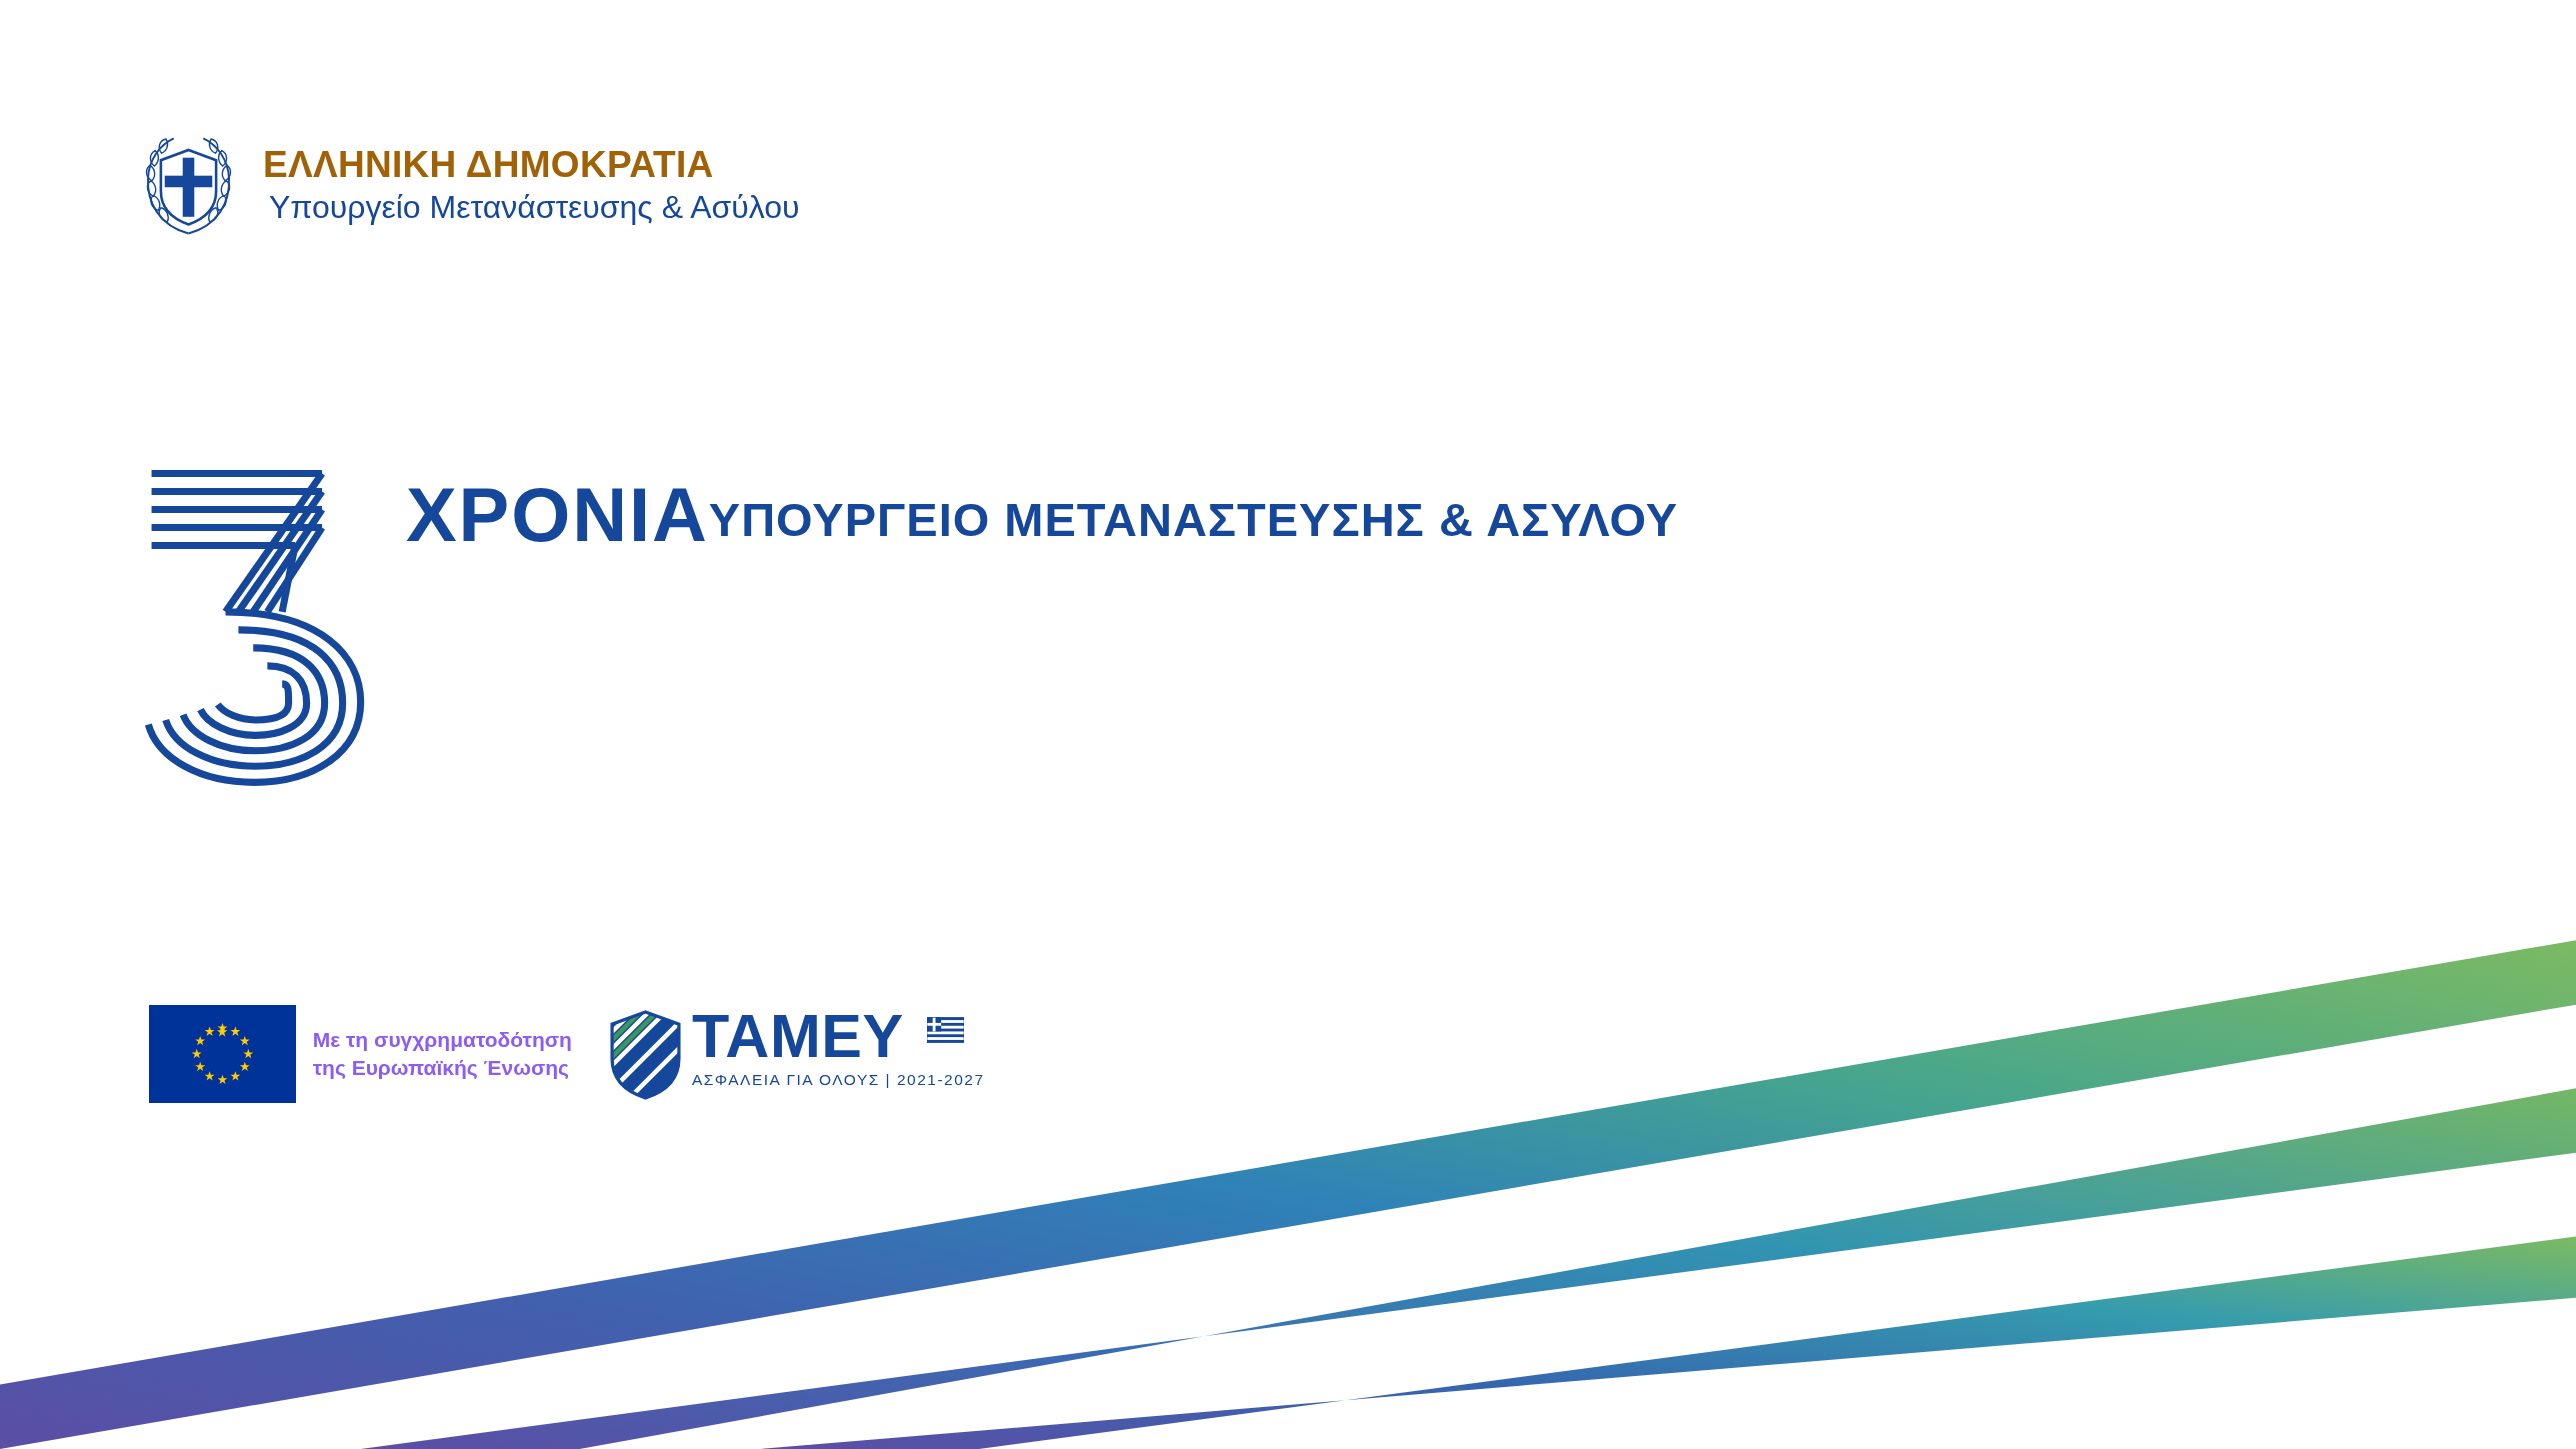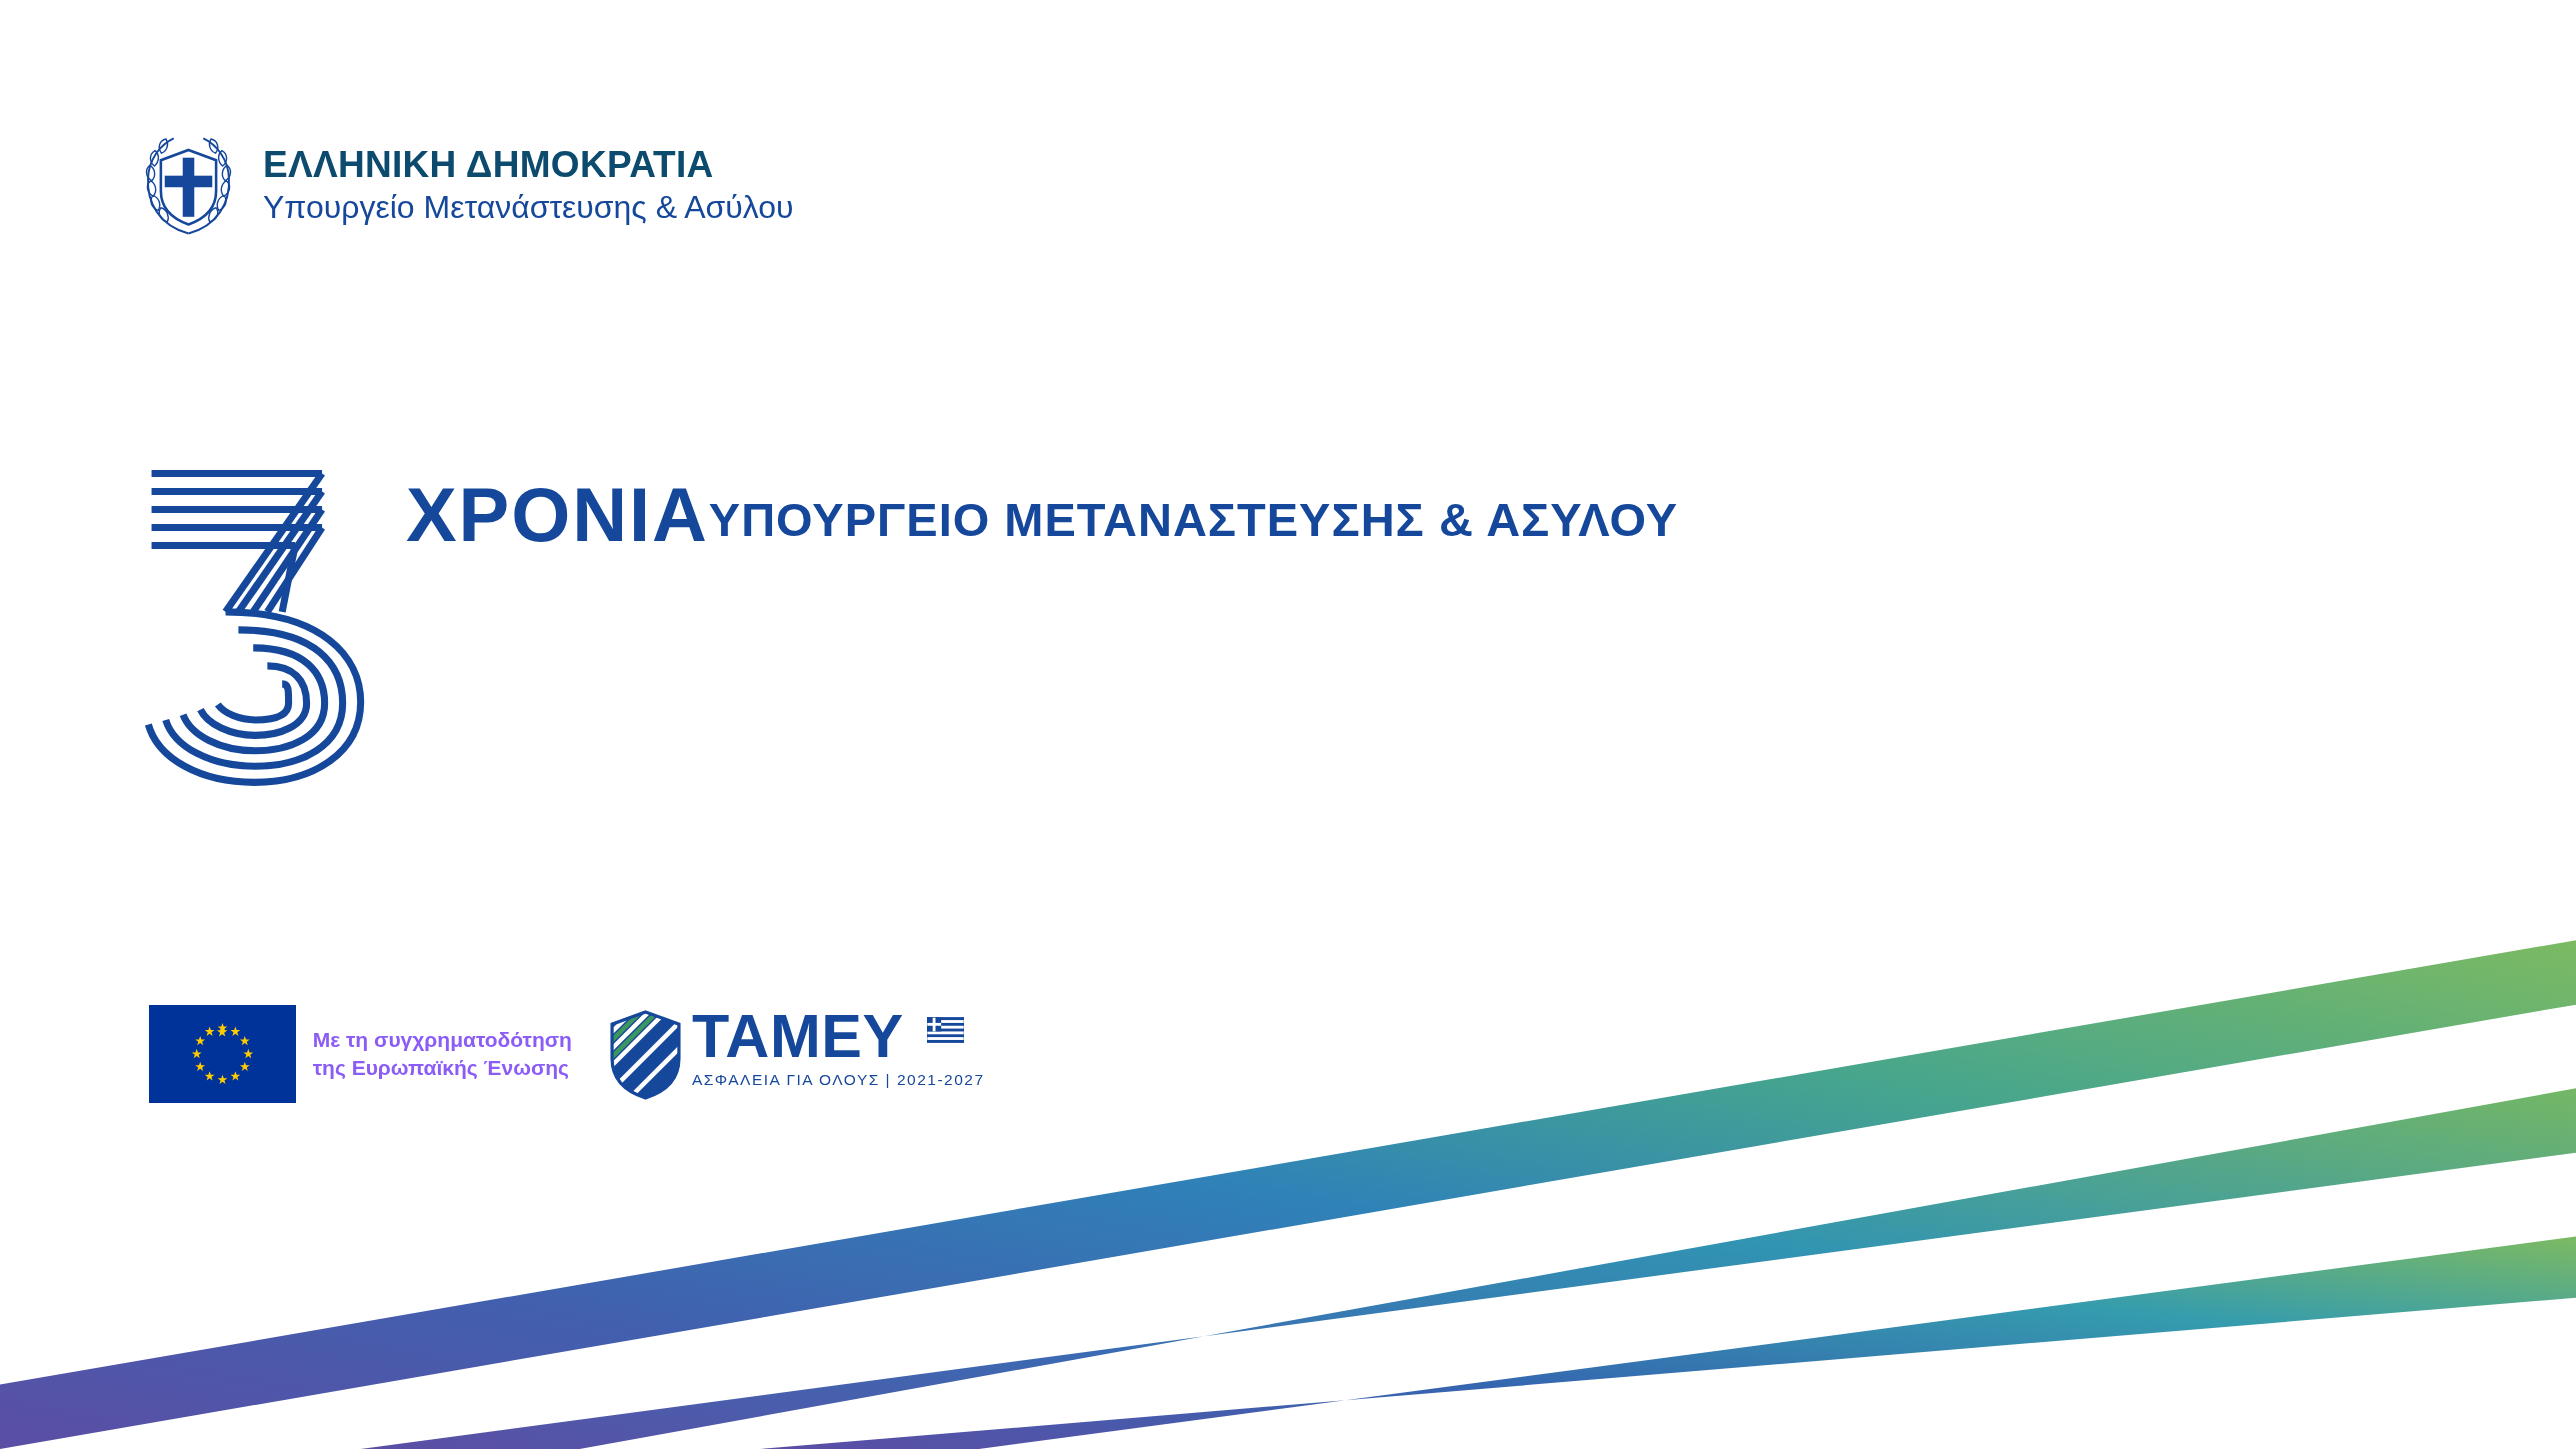--- a/index.html
+++ b/index.html
@@ -43,29 +43,30 @@
   .gov-text {
     display: flex;
     flex-direction: column;
     justify-content: center;
     line-height: 1.12;
   }
   .gov-line1 {
     font-size: 37px;
     font-weight: bold;
     letter-spacing: 0.3px;
-    color: #0c4a6e;
+    color: #a16207;
     white-space: nowrap;
   }
   .gov-line2 {
     font-size: 32px;
     font-weight: normal;
     color: #15479b;
     white-space: nowrap;
     margin-top: 5.2px;
+    margin-left: 6px;
   }
 
   
   .anniversary {
     position: absolute;
     left: 129px;
     top: 451px;
     display: flex;
     align-items: flex-start;
   }

